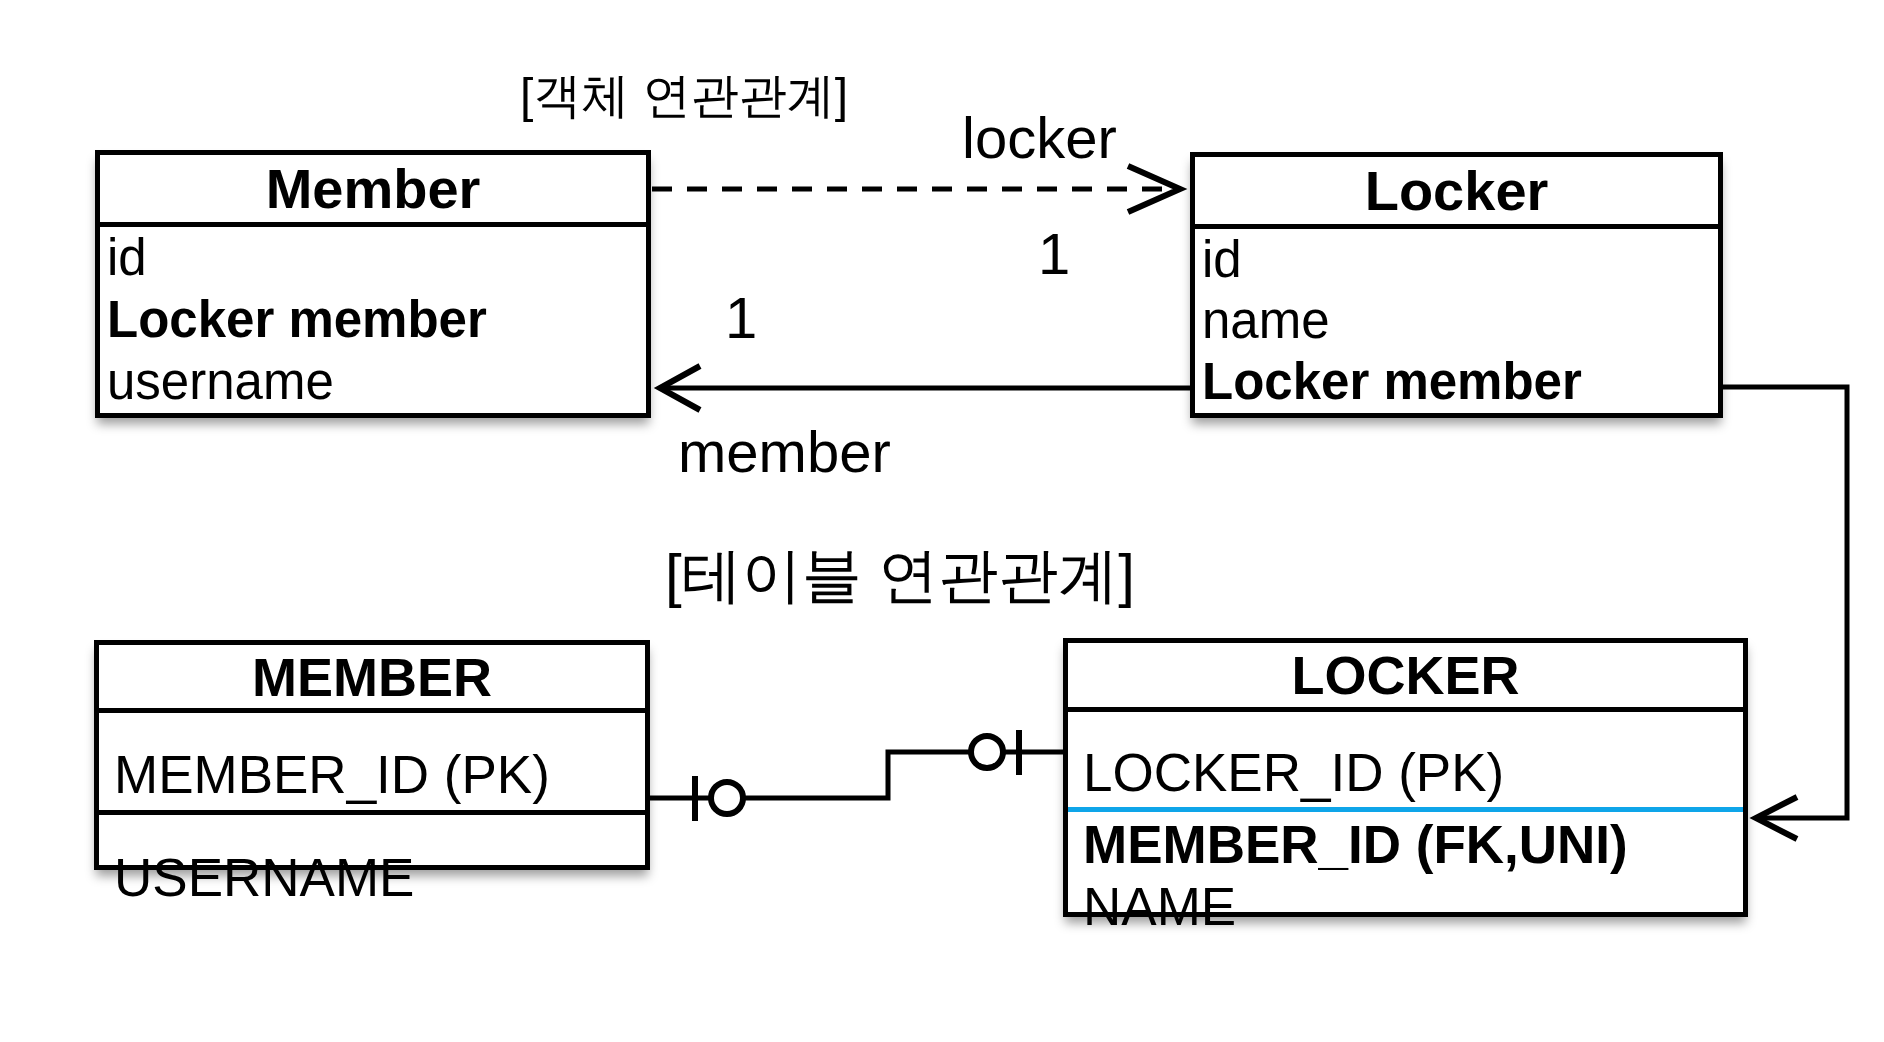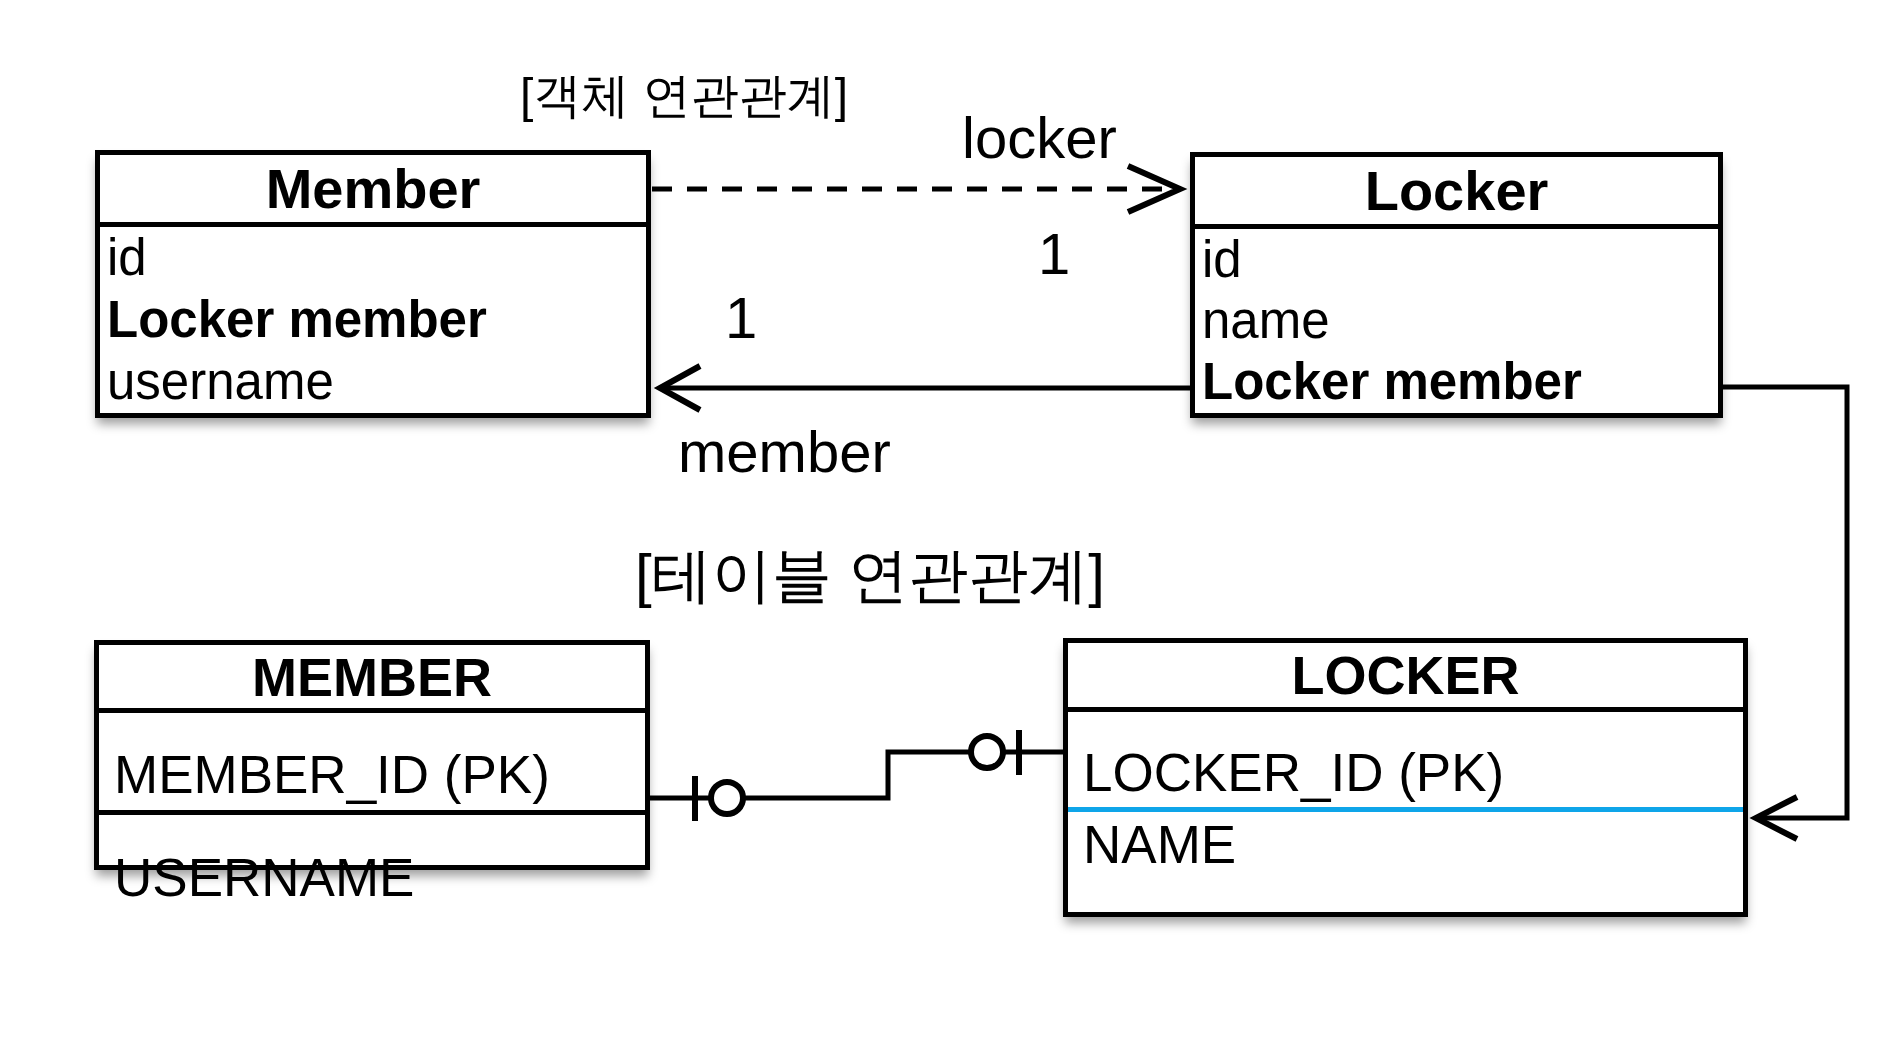--- a/index.html
+++ b/index.html
@@ -6,21 +6,21 @@
   .canvas {
     position:relative; width:1884px; height:1042px; overflow:hidden;
     background:#ffffff; color:#000;
     font-family:"Liberation Sans","DejaVu Sans",sans-serif;
   }
   .wires { position:absolute; left:0; top:0; width:1884px; height:1042px; }
 
   
   .label { position:absolute; white-space:nowrap; color:#000; }
   .obj-title   { left:520px;  top:24px;  width:580px; font-size:48px;margin-top:40px; }
-  .tbl-title   { left:585px;  top:536px; width:570px; text-align:center; font-size:60px; }
+  .tbl-title   { left:615px;  top:536px; width:570px; text-align:center; font-size:60px; }
   .map-title   { left:1393px; top:492px; width:450px; text-align:center; font-size:58px; }
   .lbl-locker  { left:962px;  top:104px; font-size:58px; }
   .lbl-mult-locker { left:1038px; top:220px; font-size:58px; }
   .lbl-mult-member { left:725px;  top:284px; font-size:58px; }
   .lbl-member  { left:678px;  top:418px; font-size:58px; }
 
   
   .uml-box {
     position:absolute; background:#fff; border:5px solid #000; box-sizing:border-box;
     box-shadow: 0 8px 10px -2px rgba(0,0,0,0.38);
@@ -108,17 +108,18 @@
   <div class="uml-box member-table">
     <div class="uml-header">MEMBER</div>
     <div class="trow trow-1">MEMBER_ID (PK)</div>
     <div class="trow trow-2">USERNAME</div>
   </div>
 
   <div class="uml-box locker-table">
     <div class="uml-header">LOCKER</div>
     <div class="trow trow-1">LOCKER_ID (PK)</div>
     <div class="compartment">
+      <div class="cline bold">MEMBER_ID (FK,UNI)</div>
       <div class="cline">NAME</div>
     </div>
   </div>
 
 </div>
 
 </body></html>

